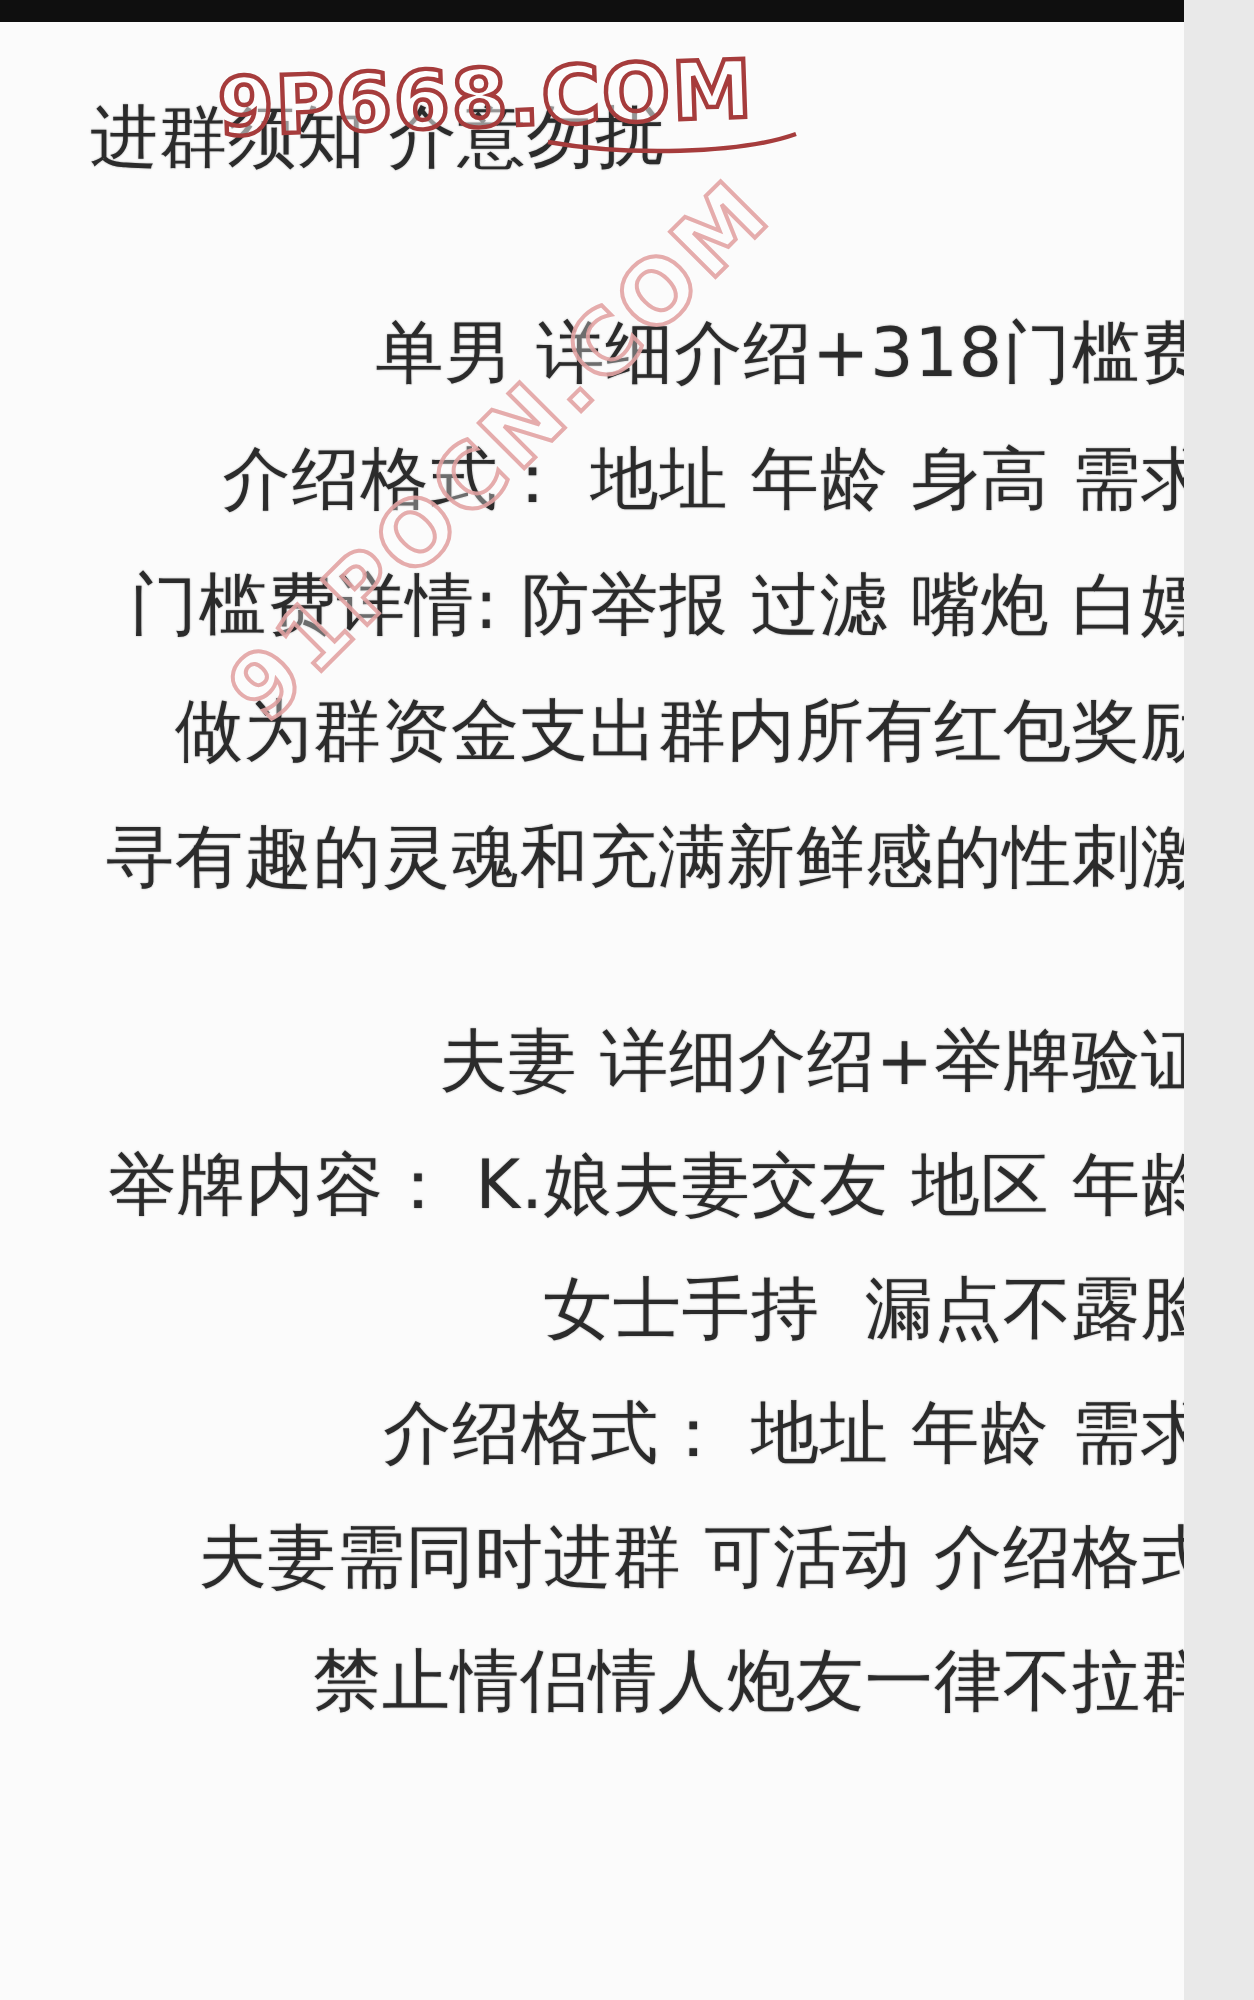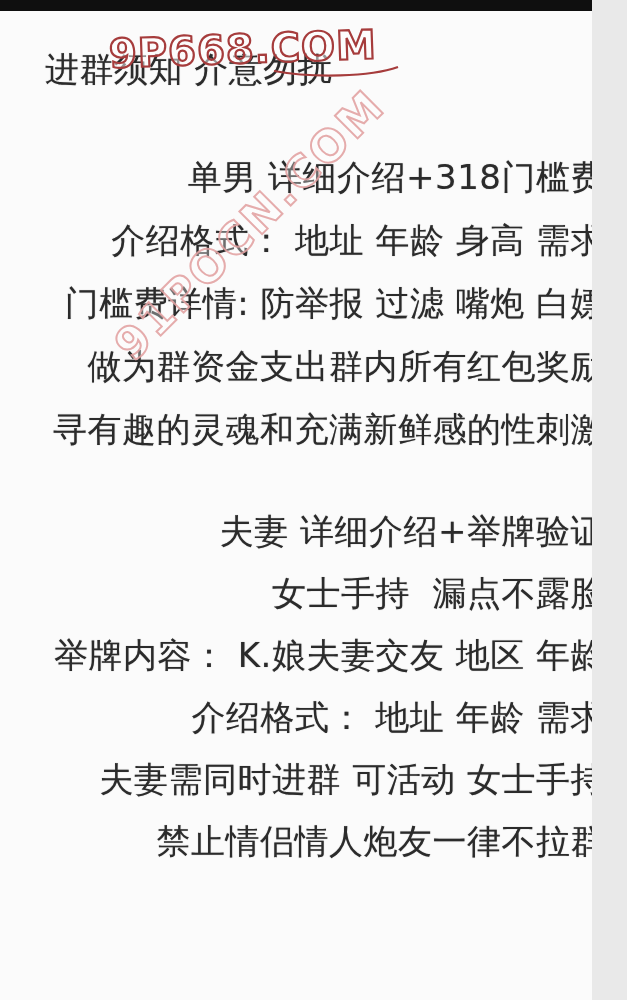--- a/index.html
+++ b/index.html
@@ -67,24 +67,24 @@
   <div class="block block-a">
     <div class="doc-line">单男 详细介绍+318门槛费</div>
     <div class="doc-line">介绍格式： 地址 年龄 身高 需求</div>
     <div class="doc-line">门槛费详情: 防举报 过滤 嘴炮 白嫖</div>
     <div class="doc-line">做为群资金支出群内所有红包奖励</div>
     <div class="doc-line">寻有趣的灵魂和充满新鲜感的性刺激</div>
   </div>
 
   <div class="block block-b">
     <div class="doc-line">夫妻 详细介绍+举牌验证</div>
+    <div class="doc-line">举牌内容： K.娘夫妻交友 地区 年龄</div>
     <div class="doc-line">女士手持  漏点不露脸</div>
-    <div class="doc-line">举牌内容： K.娘夫妻交友 地区 年龄</div>
     <div class="doc-line">介绍格式： 地址 年龄 需求</div>
-    <div class="doc-line">夫妻需同时进群 可活动 女士手持</div>
+    <div class="doc-line">夫妻需同时进群 可活动 介绍格式</div>
     <div class="doc-line">禁止情侣情人炮友一律不拉群</div>
   </div>
 
   <svg class="wm-header" viewBox="0 0 330 58">
     <text x="165" y="41" text-anchor="middle" font-size="40" letter-spacing="1" fill="rgba(255,255,255,0.5)" stroke-width="2.2" transform="rotate(-2 165 30)" stroke="#a63c3c">9P668.COM</text>
     <path d="M196 49 C 235 56, 292 55, 320 45" fill="none" stroke-width="2.2" stroke="#a63c3c"></path>
   </svg>
 
   <svg class="wm-diagonal" viewBox="0 0 330 320">
     <text x="165" y="175" text-anchor="middle" font-size="44" letter-spacing="3" fill="rgba(255,255,255,0.35)" stroke-width="2" transform="rotate(-45 165 160)" stroke="#e3a4a4">91POCN.COM</text>

